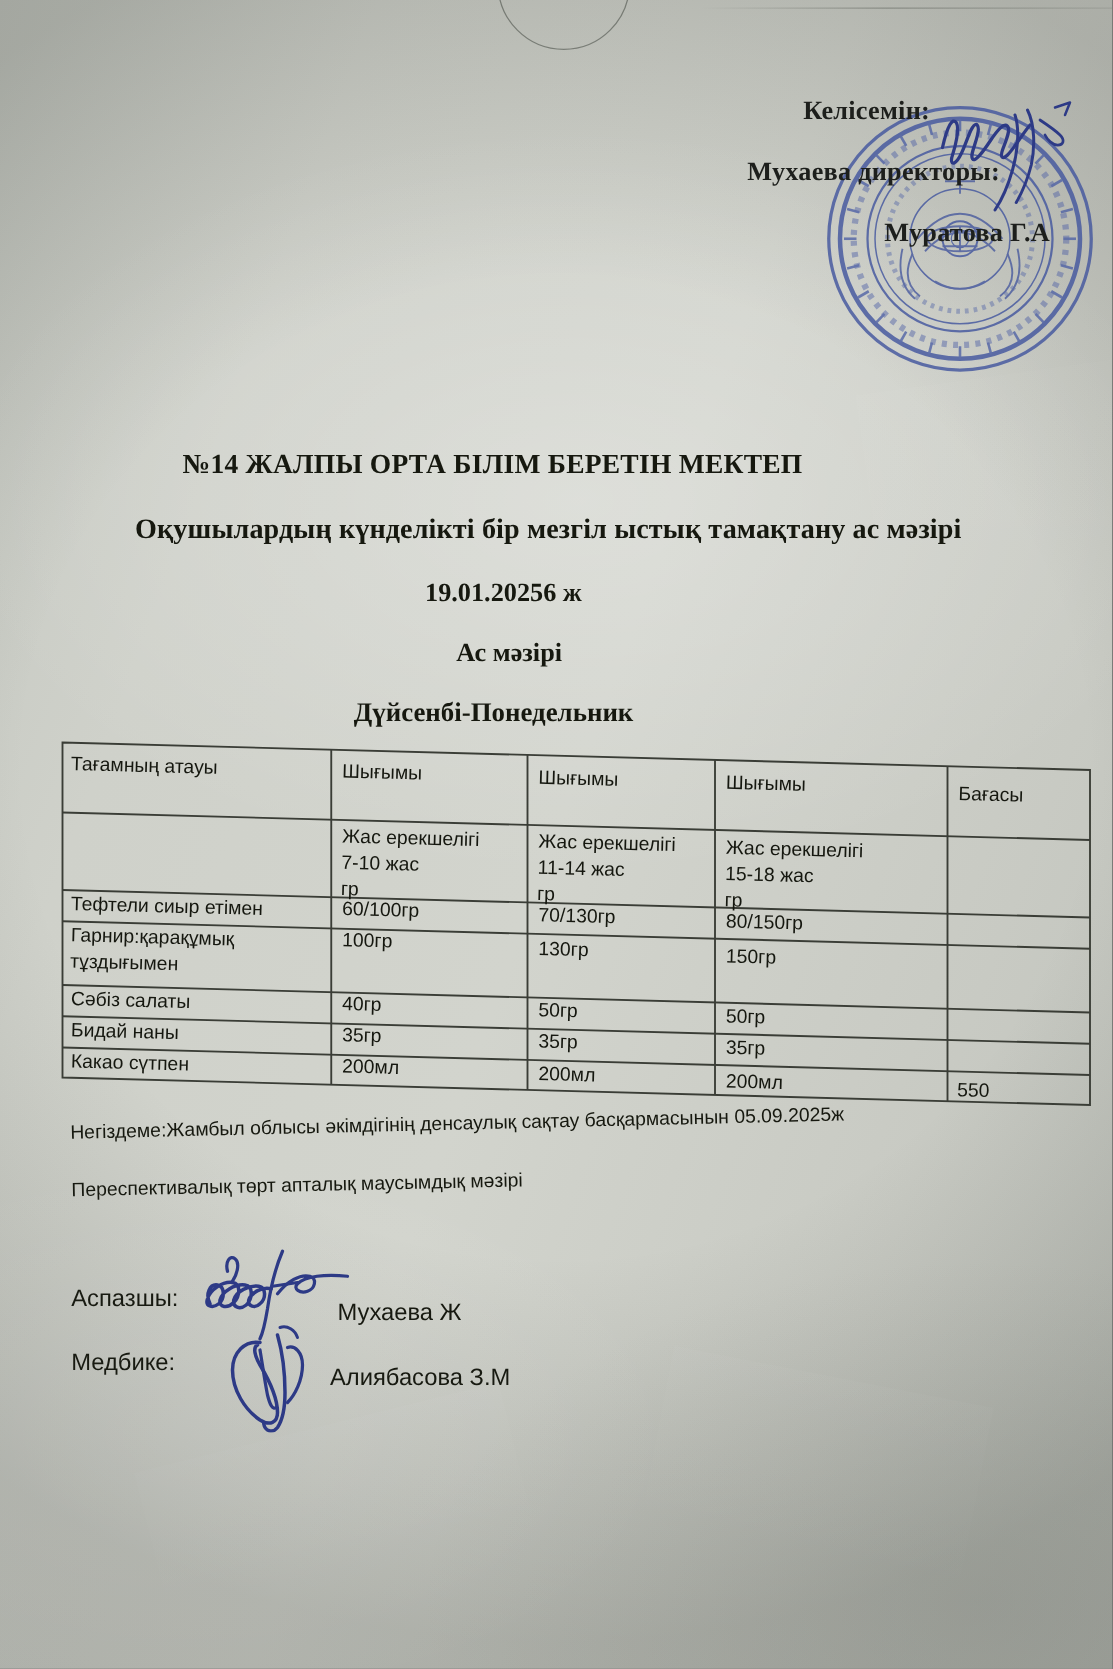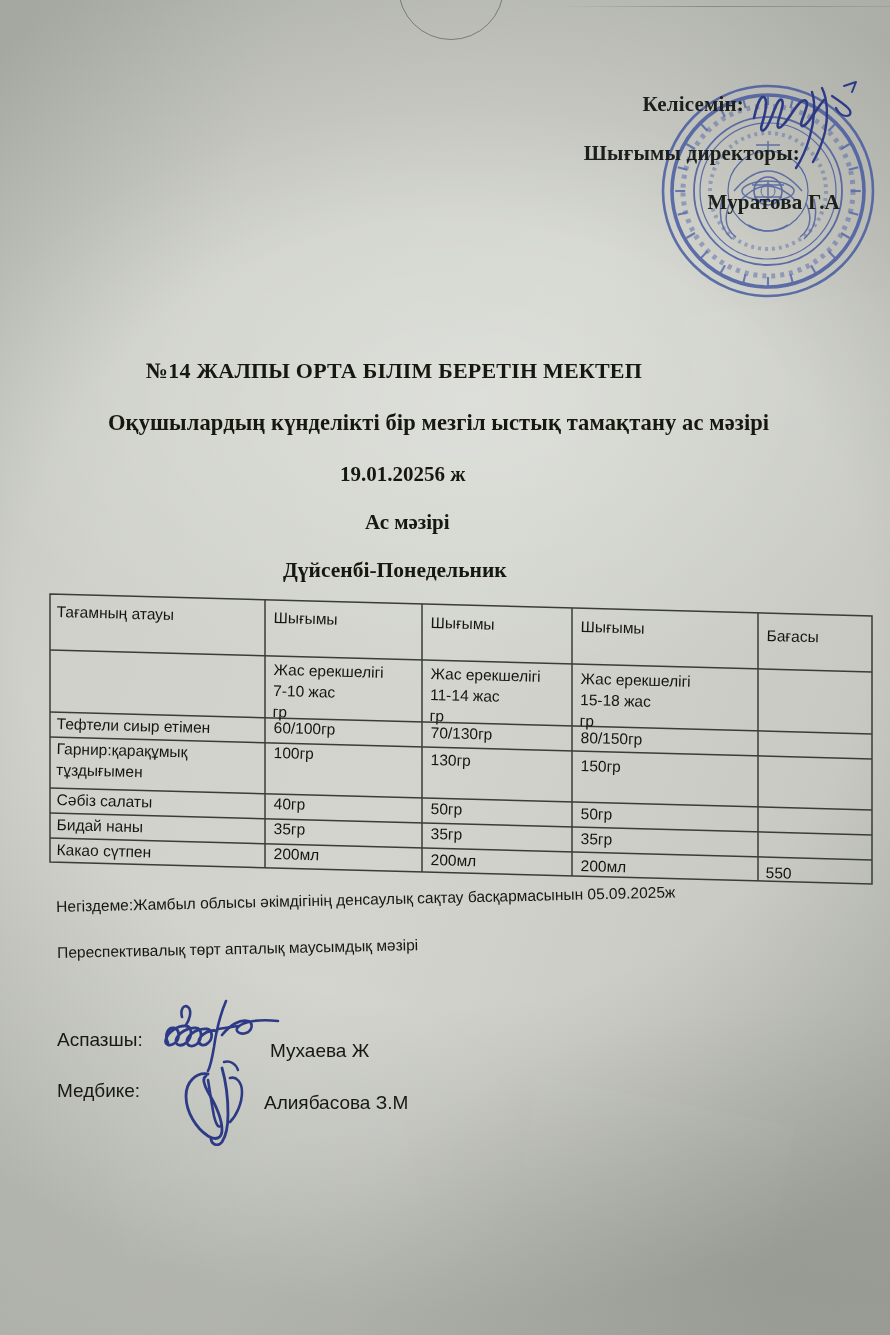--- a/index.html
+++ b/index.html
@@ -49,21 +49,21 @@
   #fold-line-right {
     position: absolute;
     left: 560px; top: 6px;
     width: 330px; height: 1px;
     background: linear-gradient(90deg, rgba(90,95,88,0) 0%, rgba(90,95,88,0.45) 45%, rgba(90,95,88,0.15) 100%);
   }
 
   
   #approval {
     position: absolute;
-    left: 470px; top: 92px;
+    left: 470px; top: 76px;
     width: 370px;
     text-align: right;
     font-family: "Liberation Serif", serif;
     font-weight: bold;
     font-size: 21px;
     color: #1d1f1c;
     letter-spacing: 0.2px;
     z-index: 6;
   }
   #approval > div { margin-bottom: 24px; white-space: nowrap; }
@@ -228,21 +228,21 @@
   <svg id="dir-sign" viewBox="0 0 115 105">
     <path class="ink" stroke-width="2.6" d="M6 40 C10 22 14 16 17 20 C20 25 16 40 14 46 C12 52 14 55 18 50 C23 44 26 30 30 24 C33 19 36 22 34 30 C32 39 28 46 30 49 C32 52 38 44 44 35 C50 26 55 20 58 23 C61 26 56 36 54 42 C52 48 54 50 58 46 C64 40 70 29 76 22"></path>
     <path class="ink" stroke-width="2.4" d="M64 14 C68 26 66 44 62 58 C58 72 52 84 48 90"></path>
     <path class="ink" stroke-width="2.4" d="M74 10 C80 22 80 40 77 54 C74 66 69 77 65 84"></path>
     <path class="ink" stroke-width="2.2" d="M84 18 C90 22 96 26 100 30 C104 34 103 38 98 38 C94 38 90 34 88 30"></path>
     <path class="ink" stroke-width="2" d="M96 8 L108 4 L104 14"></path>
   </svg>
 
   <div id="approval">
     <div class="ind1">Келісемін:</div>
-    <div class="ind2">Шығымы директоры:</div>
+    <div class="ind2">Мухаева директоры:</div>
     <div class="ind3">Муратова Г.А</div>
   </div>
 
   <div class="heading" id="h-school">№14  ЖАЛПЫ ОРТА БІЛІМ БЕРЕТІН МЕКТЕП</div>
   <div class="heading" id="h-subtitle">Оқушылардың күнделікті  бір мезгіл ыстық тамақтану ас мәзірі</div>
   <div class="heading" id="h-date">19.01.20256 ж</div>
   <div class="heading" id="h-menu">Ас мәзірі</div>
   <div class="heading" id="h-weekday">Дүйсенбі-Понедельник</div>
 
   <div id="table-zone">

